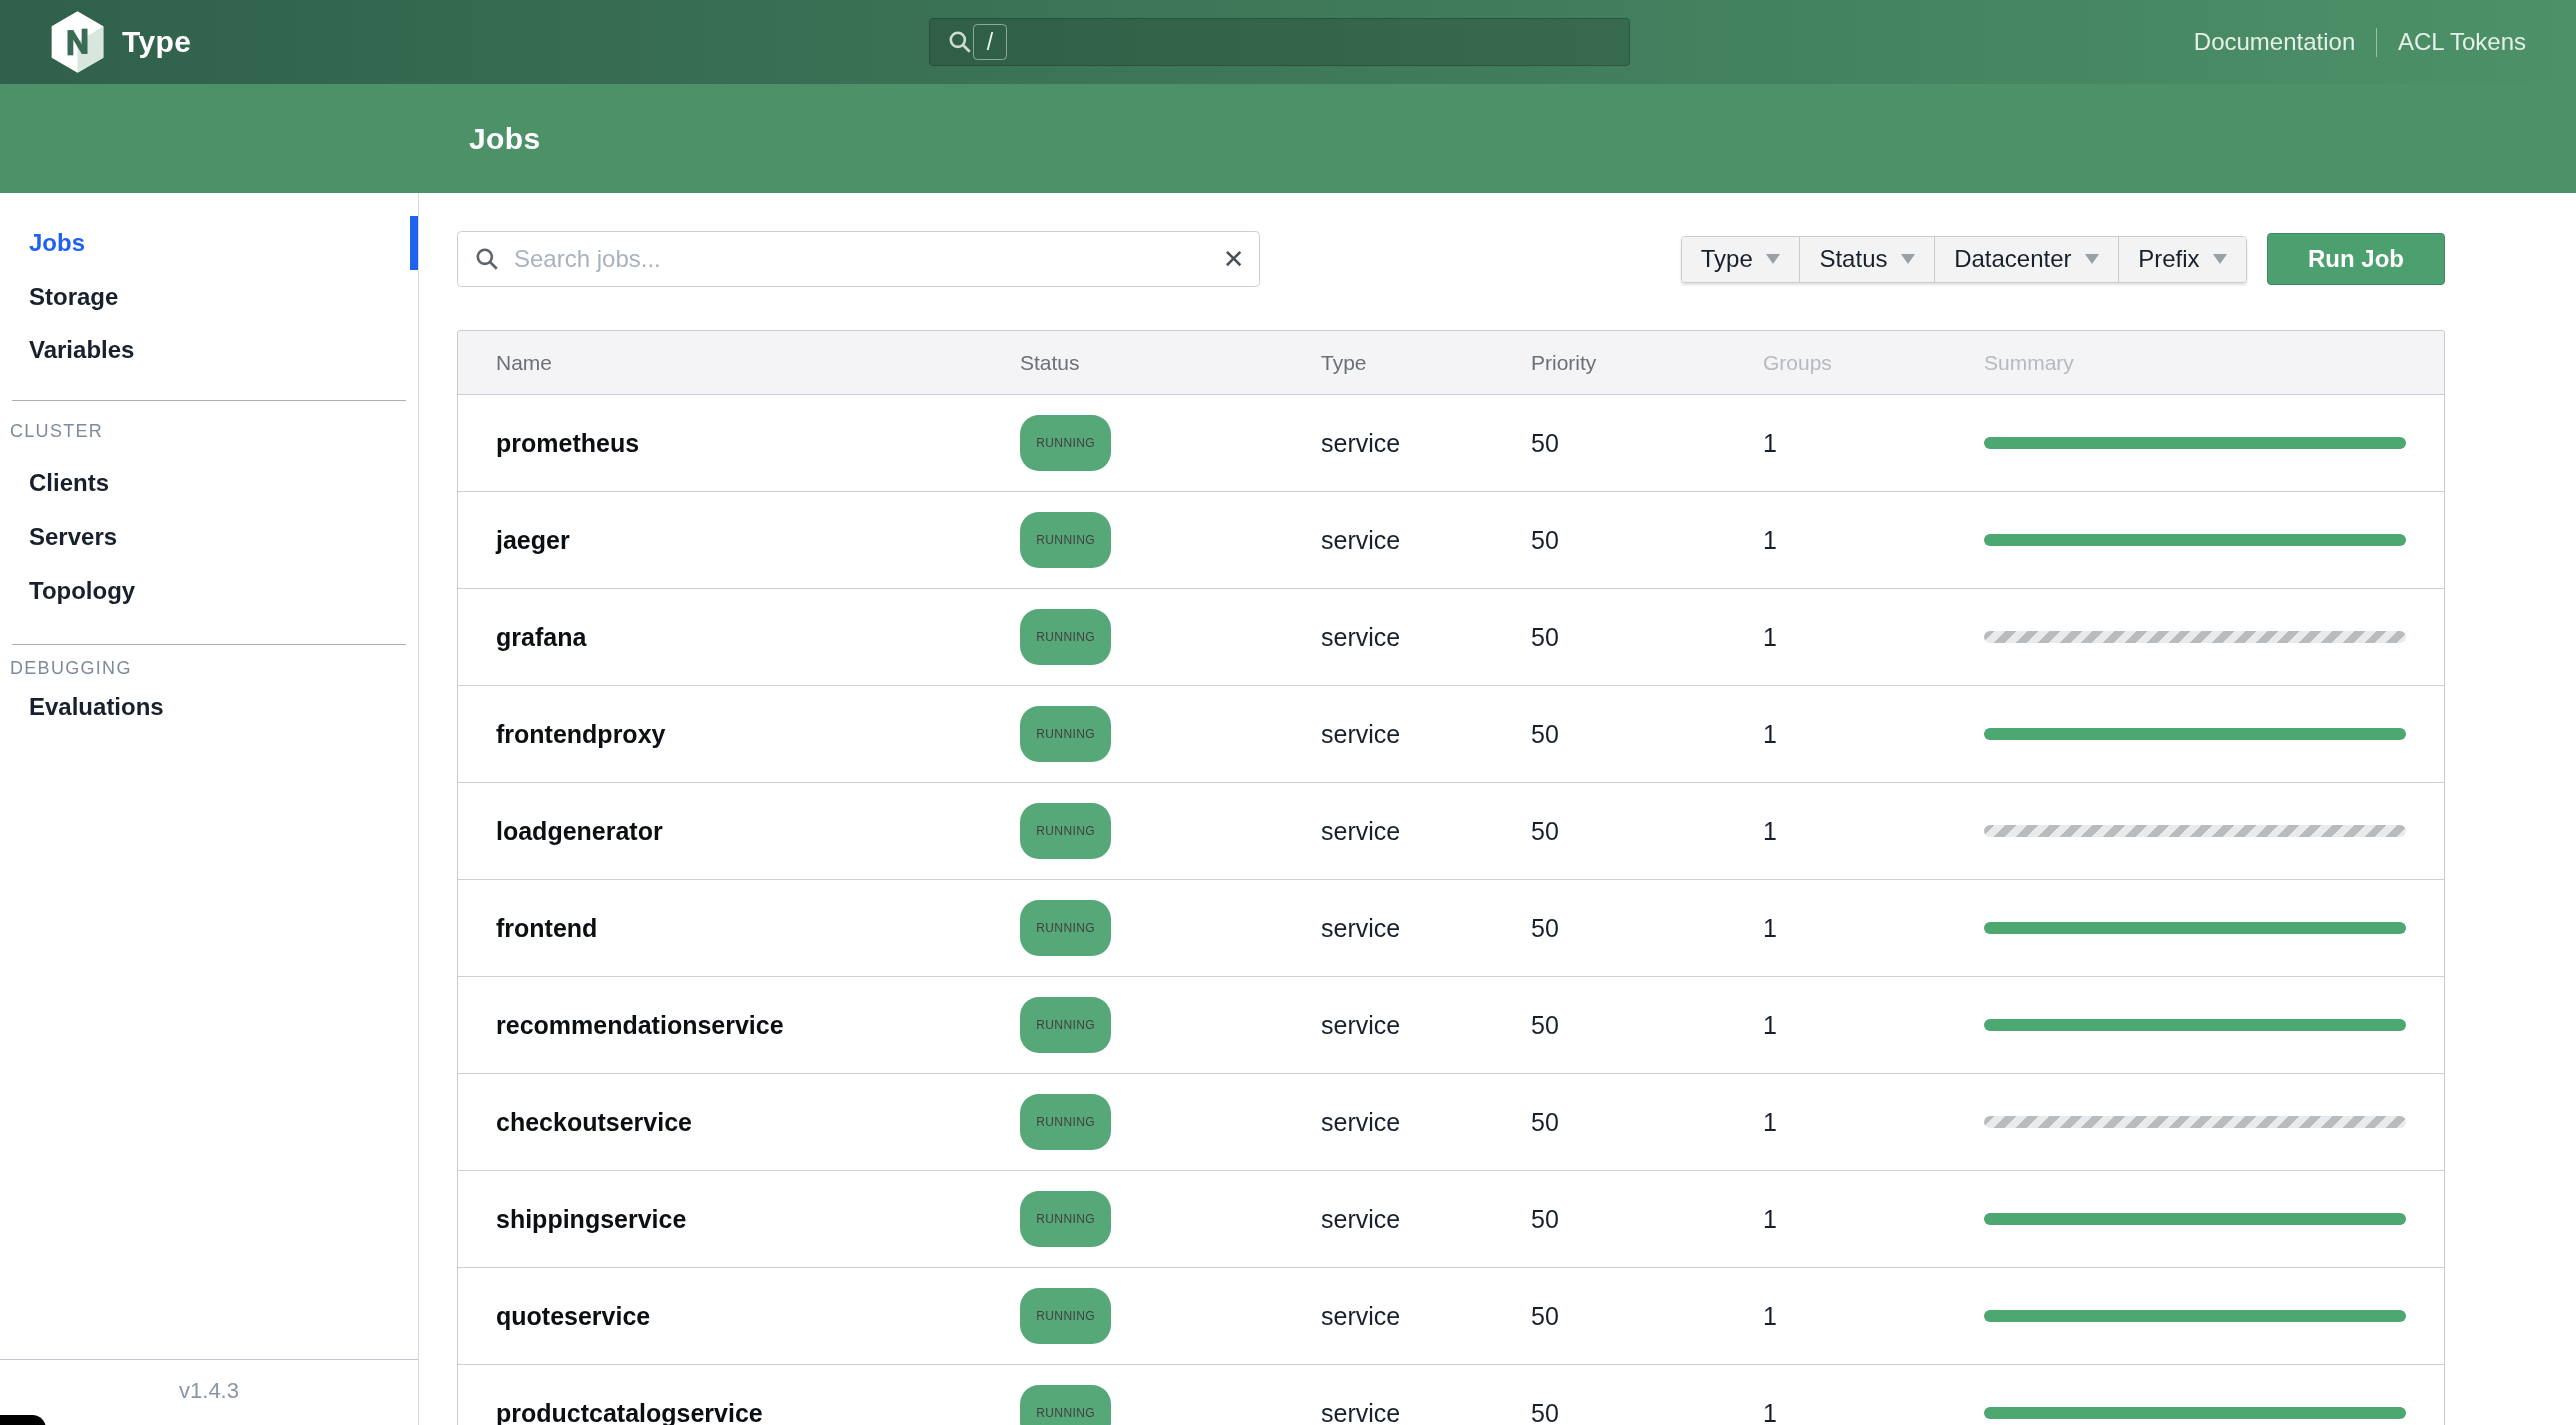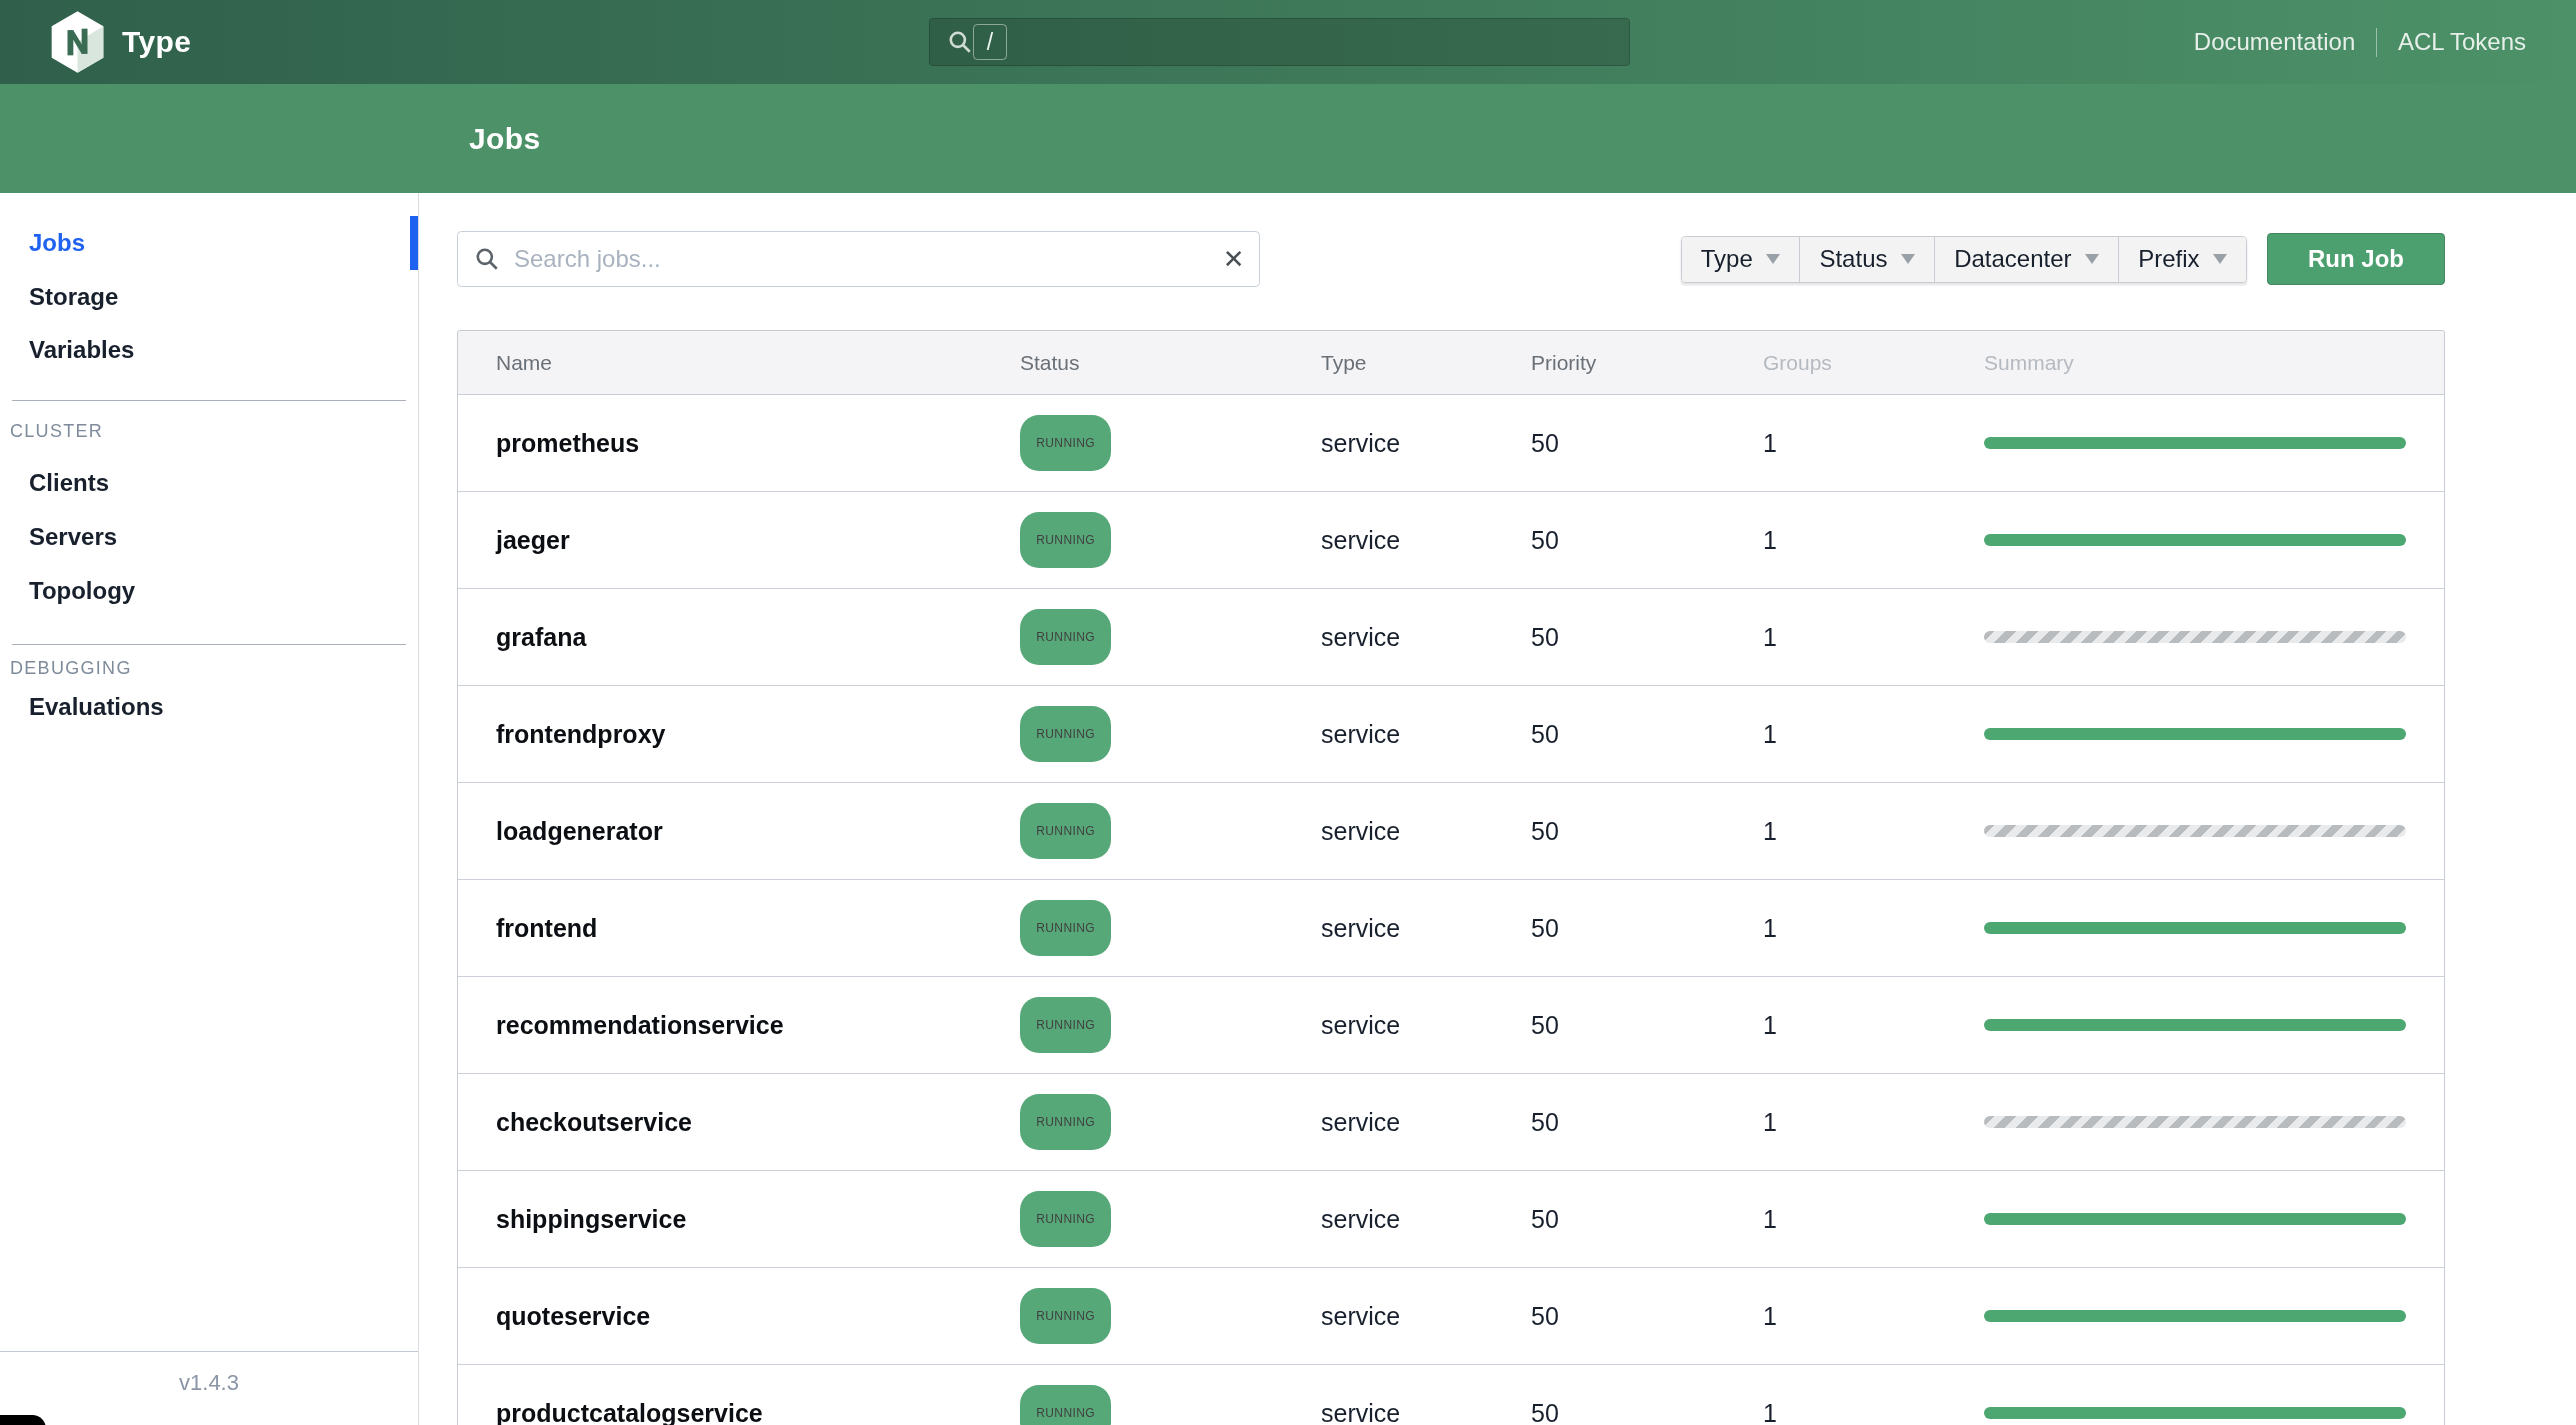--- a/index.html
+++ b/index.html
@@ -36,21 +36,21 @@
     font-size:24px; font-weight:700; color:#17202c; text-decoration:none; cursor:pointer; }
   .side-item.active { color:var(--accent_blue,#1f62f0); }
   .side-item.active::after { content:""; position:absolute; right:0; top:0; bottom:0; width:7.7px;
     background:var(--accent_blue,#1f62f0); }
   .side-divider { border:none; border-top:1.7px solid #a9b0ba; margin:22px 12px 0 12px; }
   .side-divider.second { margin-top:26px; }
   .section-label { margin:18px 0 0 10px; font-size:18px; letter-spacing:1.3px; color:#7f8b9b;
     line-height:24px; font-weight:400; }
   .section-label.tight { margin-top:11px; }
   .side-nav .first-of-section { margin-top:13.7px; }
-  .side-footer { position:absolute; left:0; right:0; bottom:12px; height:63px;
+  .side-footer { position:absolute; left:0; right:0; bottom:4px; height:63px;
     border-top:1.7px solid #c3c9d1; display:flex; align-items:center; justify-content:center;
     color:#8b95a7; font-size:22px; }
 
   
   .main { flex:1; padding:38px 131px 0 38px; }
   .toolbar { display:flex; align-items:center; justify-content:space-between; }
   .search-box { position:relative; width:803px; height:56px; }
   .search-box input { width:100%; height:100%; border:1.7px solid #c9cfd8; border-radius:4.3px;
     font-size:24px; padding:0 60px 0 56px; color:#17202c; outline:none;
     font-family:"Liberation Sans", sans-serif; }

